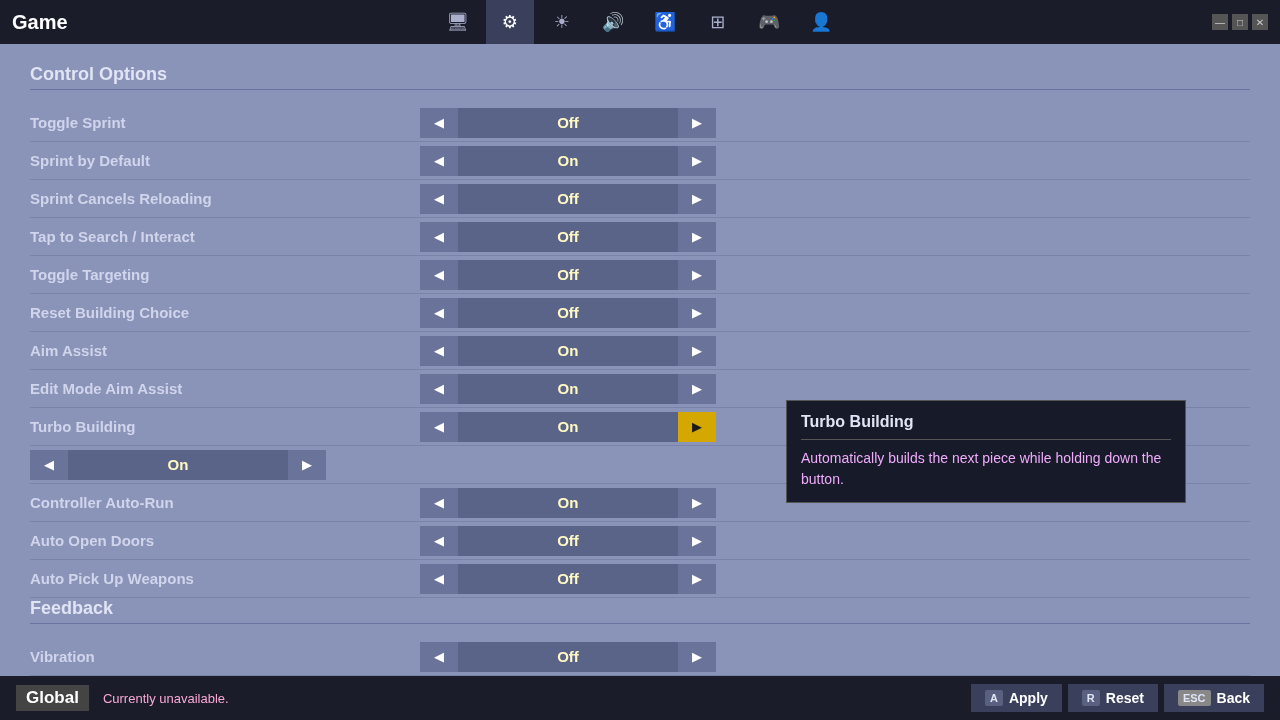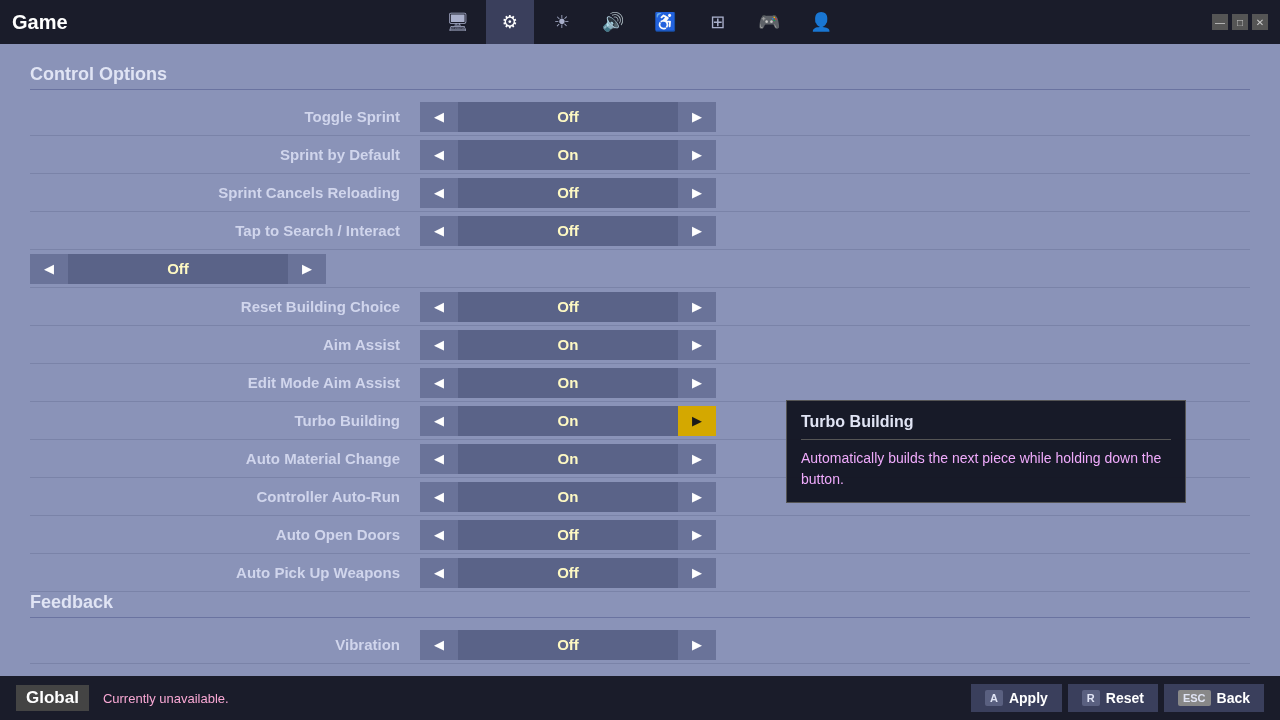--- a/index.html
+++ b/index.html
@@ -82,41 +82,40 @@
       flex: 1;
       padding: 20px 30px;
       overflow: hidden;
       position: relative;
     }
 
     .section-header {
       font-size: 18px;
       font-weight: bold;
       color: #e0e4f4;
-      margin-bottom: 8px;
+      margin-bottom: 14px;
       padding-bottom: 4px;
       border-bottom: 1px solid #6a73a0;
     }
 
     .settings-list {
       display: flex;
       flex-direction: column;
       gap: 0;
     }
 
     .setting-row {
       display: flex;
       align-items: center;
       height: 38px;
       border-bottom: 1px solid #7a83a8;
     }
 
     .setting-label {
       flex: 0 0 390px;
-      text-align: right;
       padding-right: 20px;
       font-size: 15px;
       font-weight: bold;
       color: #d0d5ec;
     }
 
     .setting-control {
       display: flex;
       align-items: center;
       gap: 0;
@@ -290,20 +289,21 @@
         </div>
         <div class="setting-row">
           <div class="setting-label">Tap to Search / Interact</div>
           <div class="setting-control">
             <button class="arrow-btn">◀</button>
             <div class="value-display">Off</div>
             <button class="arrow-btn">▶</button>
           </div>
         </div>
         <div class="setting-row">
+          <div class="setting-label">Toggle Targeting</div>
           <div class="setting-control">
             <button class="arrow-btn">◀</button>
             <div class="value-display">Off</div>
             <button class="arrow-btn">▶</button>
           </div>
         </div>
         <div class="setting-row">
           <div class="setting-label">Reset Building Choice</div>
           <div class="setting-control">
             <button class="arrow-btn">◀</button>
@@ -329,21 +329,20 @@
         </div>
         <div class="setting-row">
           <div class="setting-label">Turbo Building</div>
           <div class="setting-control">
             <button class="arrow-btn">◀</button>
             <div class="value-display">On</div>
             <button class="arrow-btn yellow">▶</button>
           </div>
         </div>
         <div class="setting-row">
-          <div class="setting-label">Auto Material Change</div>
           <div class="setting-control">
             <button class="arrow-btn">◀</button>
             <div class="value-display">On</div>
             <button class="arrow-btn">▶</button>
           </div>
         </div>
         <div class="setting-row">
           <div class="setting-label">Controller Auto-Run</div>
           <div class="setting-control">
             <button class="arrow-btn">◀</button>

